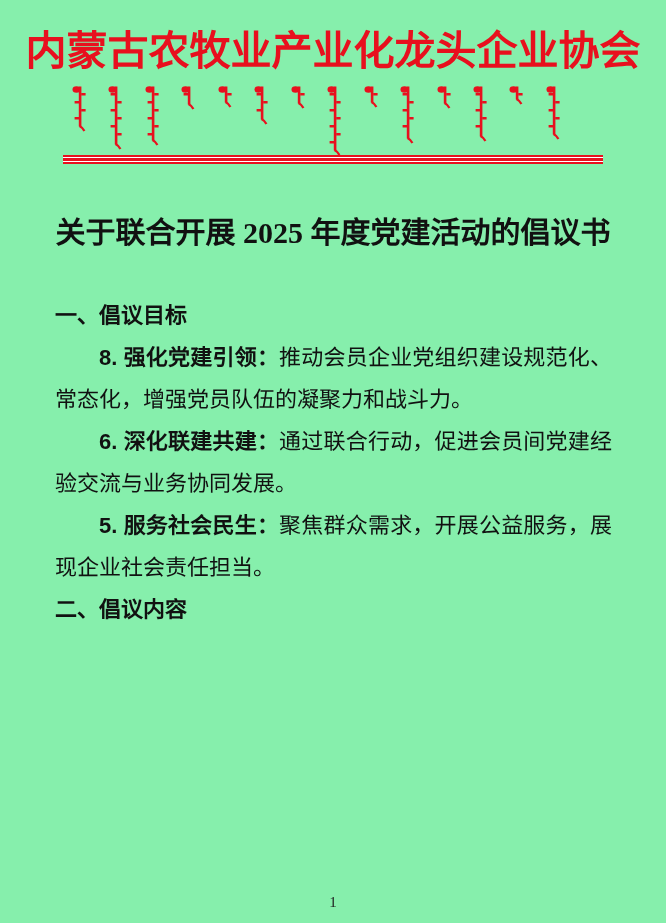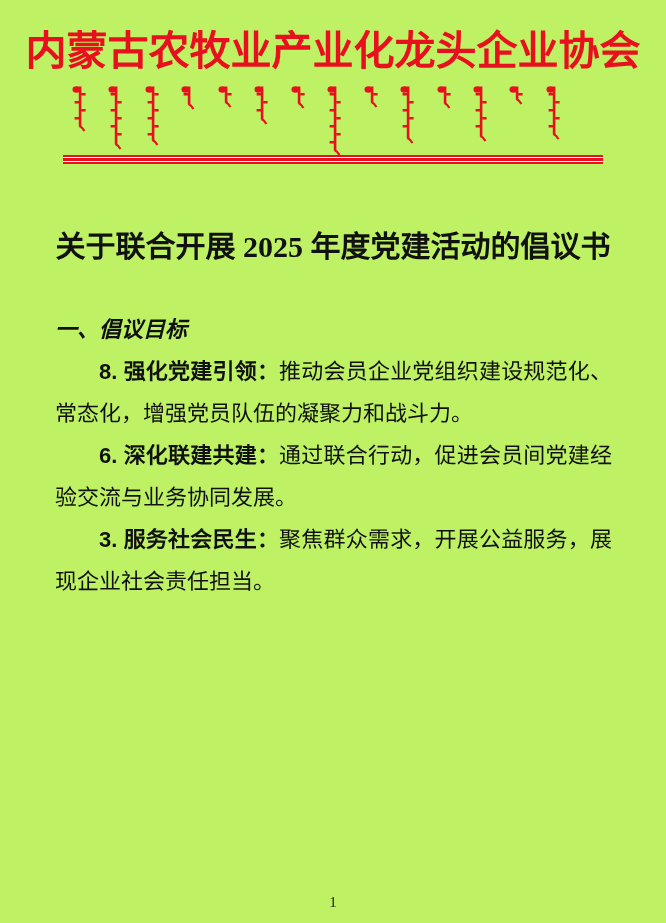--- a/index.html
+++ b/index.html
@@ -3,21 +3,21 @@
 <meta charset="utf-8">
 <style>
   :root { --brand: #e8101e; }
   * { margin: 0; padding: 0; box-sizing: border-box; }
   html, body { background: #888; }
   .page {
     position: relative;
     width: 666px;
     height: 923px;
     margin: 0 auto;
-    background: #bef264;
+    background: #86efac;
     overflow: hidden;
     font-family: "Liberation Serif", serif;
     color: #111;
   }
   
   .org-name {
     margin-top: 25px;
     text-align: center;
     font-family: "Liberation Serif", serif;
     font-weight: bold;
@@ -41,21 +41,21 @@
       to bottom,
       var(--brand) 0px, var(--brand) 2px,
       #ffffff 2px, #ffffff 3px,
       var(--brand) 3px, var(--brand) 6px,
       #ffffff 6px, #ffffff 7px,
       var(--brand) 7px, var(--brand) 9px
     );
   }
   
   .doc-title {
-    margin-top: 63px;
+    margin-top: 49px;
     text-align: center;
     font-family: "Liberation Serif", serif;
     font-weight: bold;
     font-size: 30px;
     line-height: 40px;
     white-space: nowrap;
   }
   .body-text {
     margin: 42px 54px 0 55px; 
     font-size: 22px;
@@ -64,21 +64,20 @@
   }
   .salutation { text-align: left; }
   .para { text-indent: 2em; }
   .section-heading {
     font-family: "Liberation Sans", sans-serif;
     font-weight: bold;
     font-size: 22px;
     line-height: 42px;
     text-align: left;
     text-indent: 0;
-    font-style: italic;
   }
   .item-label {
     font-family: "Liberation Sans", sans-serif;
     font-weight: bold;
   }
   .page-number {
     position: absolute;
     left: 0; right: 0;
     bottom: 12px;
     text-align: center;
@@ -220,18 +219,19 @@
 
   <div class="body-text">
 
 
     <p class="section-heading">一、倡议目标</p>
 
     <p class="para"><span class="item-label">8. 强化党建引领：</span><span>推动会员企业党组织建设规范化、常态化，增强党员队伍的凝聚力和战斗力。</span></p>
 
     <p class="para"><span class="item-label">6. 深化联建共建：</span><span>通过联合行动，促进会员间党建经验交流与业务协同发展。</span></p>
 
-    <p class="para"><span class="item-label">3. 服务社会民生：</span><span>聚焦群众需求，开展公益服务，展现企业社会责任担当。</span></p>
-
+    <p class="para"><span class="item-label">5. 服务社会民生：</span><span>聚焦群众需求，开展公益服务，展现企业社会责任担当。</span></p>
+
+    <p class="section-heading">二、倡议内容</p>
   </div>
 
   <div class="page-number">1</div>
 </div>
 
 </body></html>

